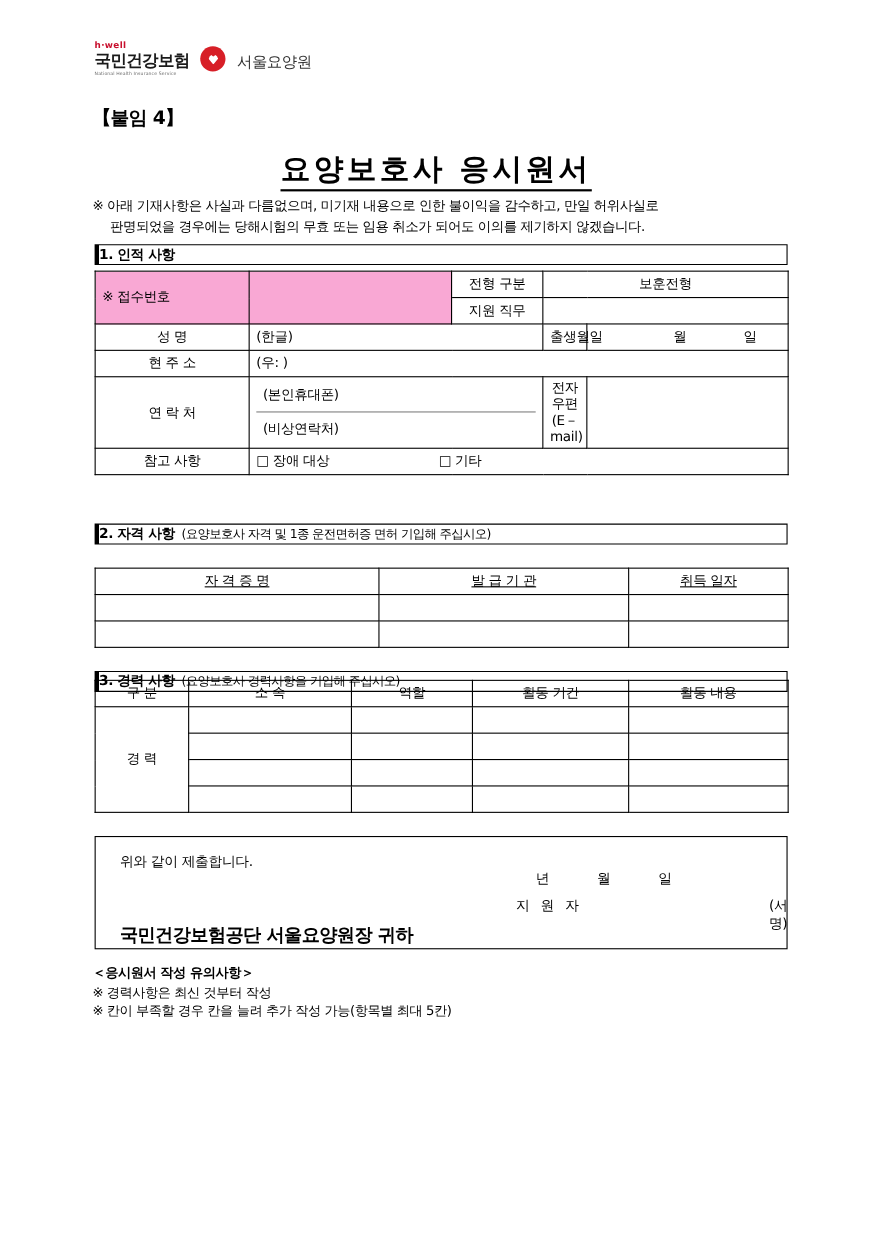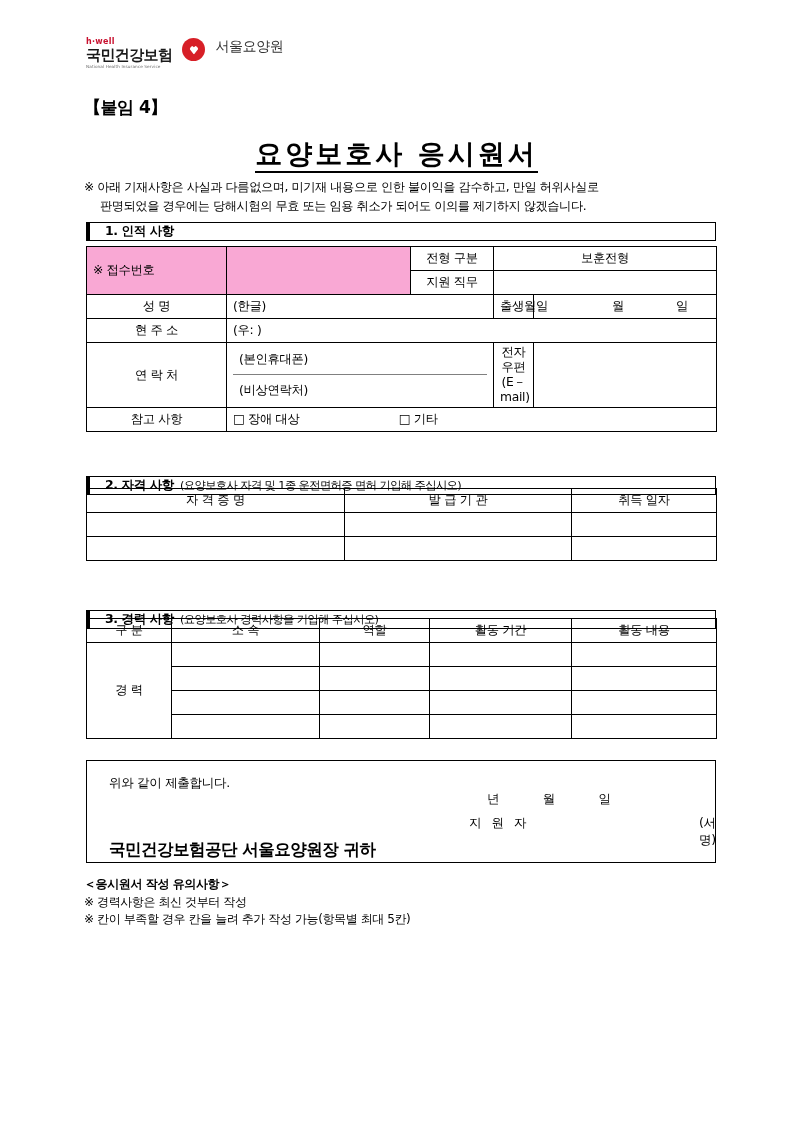--- a/index.html
+++ b/index.html
@@ -21,21 +21,21 @@
     height: 1121px;
     box-sizing: border-box;
   }
 
   
   .logo-wrap {
     position: absolute;
     left: 86px;
     top: 38px;
     display: flex;
-    align-items: flex-start;
+    align-items: flex-end;
     gap: 8px;
   }
   .logo-left {
     display: flex;
     flex-direction: column;
     align-items: flex-start;
     line-height: 1;
   }
   .logo-hwell {
     font-size: 8px;
@@ -127,21 +127,21 @@
   .sec-head {
     position: absolute;
     left: 86px;
     width: 630px;
     box-sizing: border-box;
     border: 1px solid #000;
     border-left: 4px solid #000;
     height: 19px;
     display: flex;
     align-items: center;
-    padding-left: 15px;
+    padding-left: 0;
     font-size: 12.5px;
     letter-spacing: -0.4px;
   }
   .sec-head b { font-weight: bold; }
   .sec-head .hint {
     font-weight: normal;
     font-size: 11.3px;
     margin-left: 6px;
     letter-spacing: -0.6px;
   }
@@ -332,21 +332,21 @@
         </td>
       </tr>
     </tbody>
   </table>
 
   <div class="sec-head" style="top:476px;">
     <b>2. 자격 사항</b>
     <span class="hint">(요양보호사 자격 및 1종 운전면허증 면허 기입해 주십시오)</span>
   </div>
 
-  <table class="form" style="top:488px;">
+  <table class="form" style="top:516px;text-decoration:underline;">
     <colgroup>
         <col style="width:258px">
         <col style="width:227px">
         <col style="width:145px">
       </colgroup>
     <tbody>
       <tr>
         <td class="ctr">자  격   증  명</td>
         <td class="ctr">발  급   기  관</td>
         <td class="ctr">취득 일자</td>

